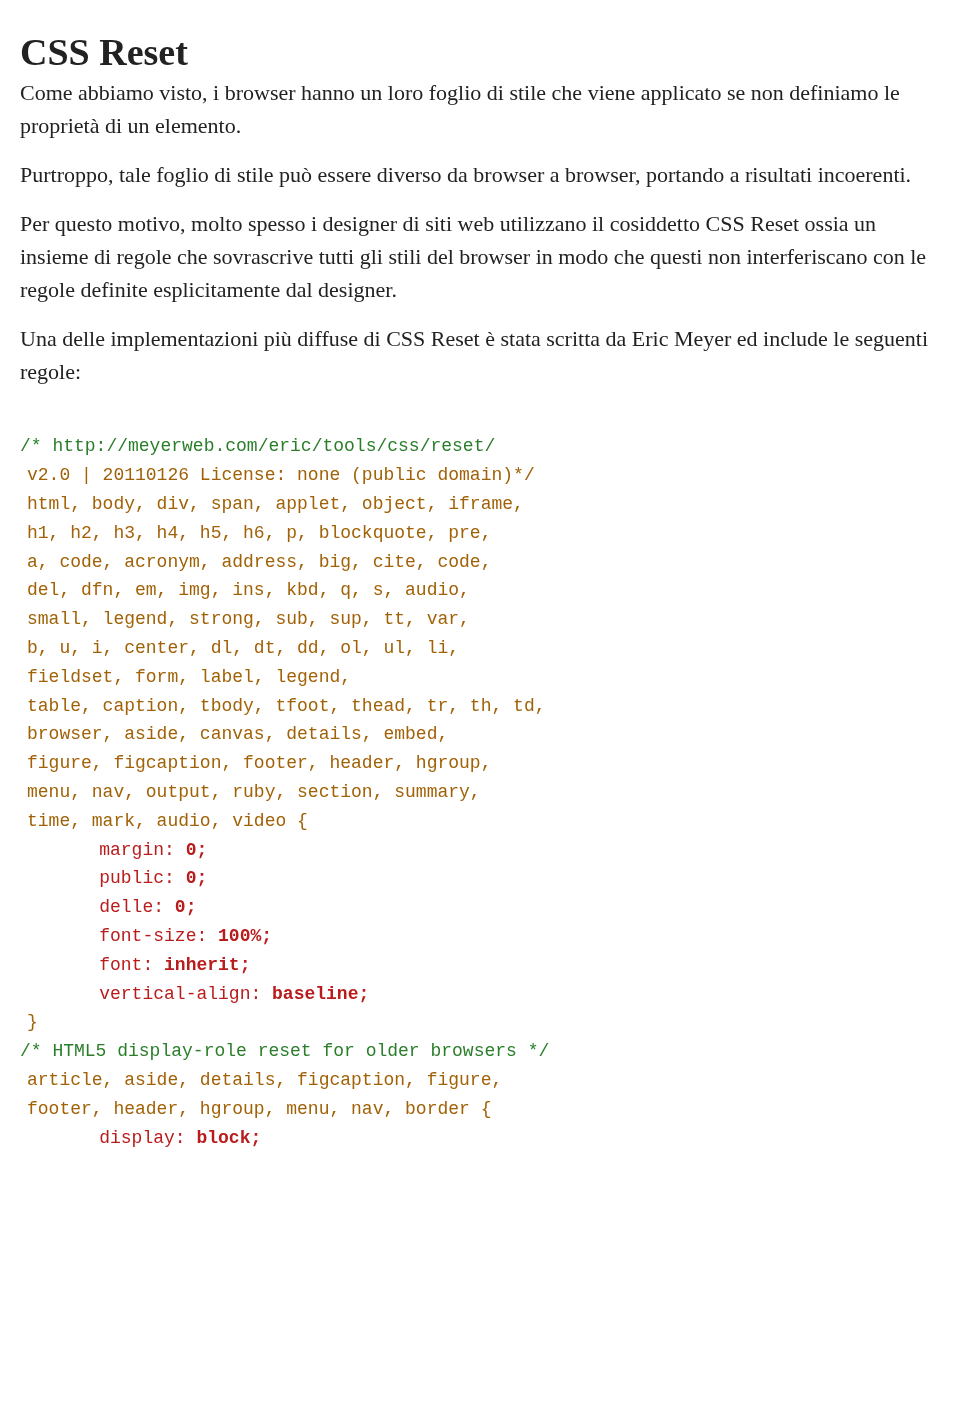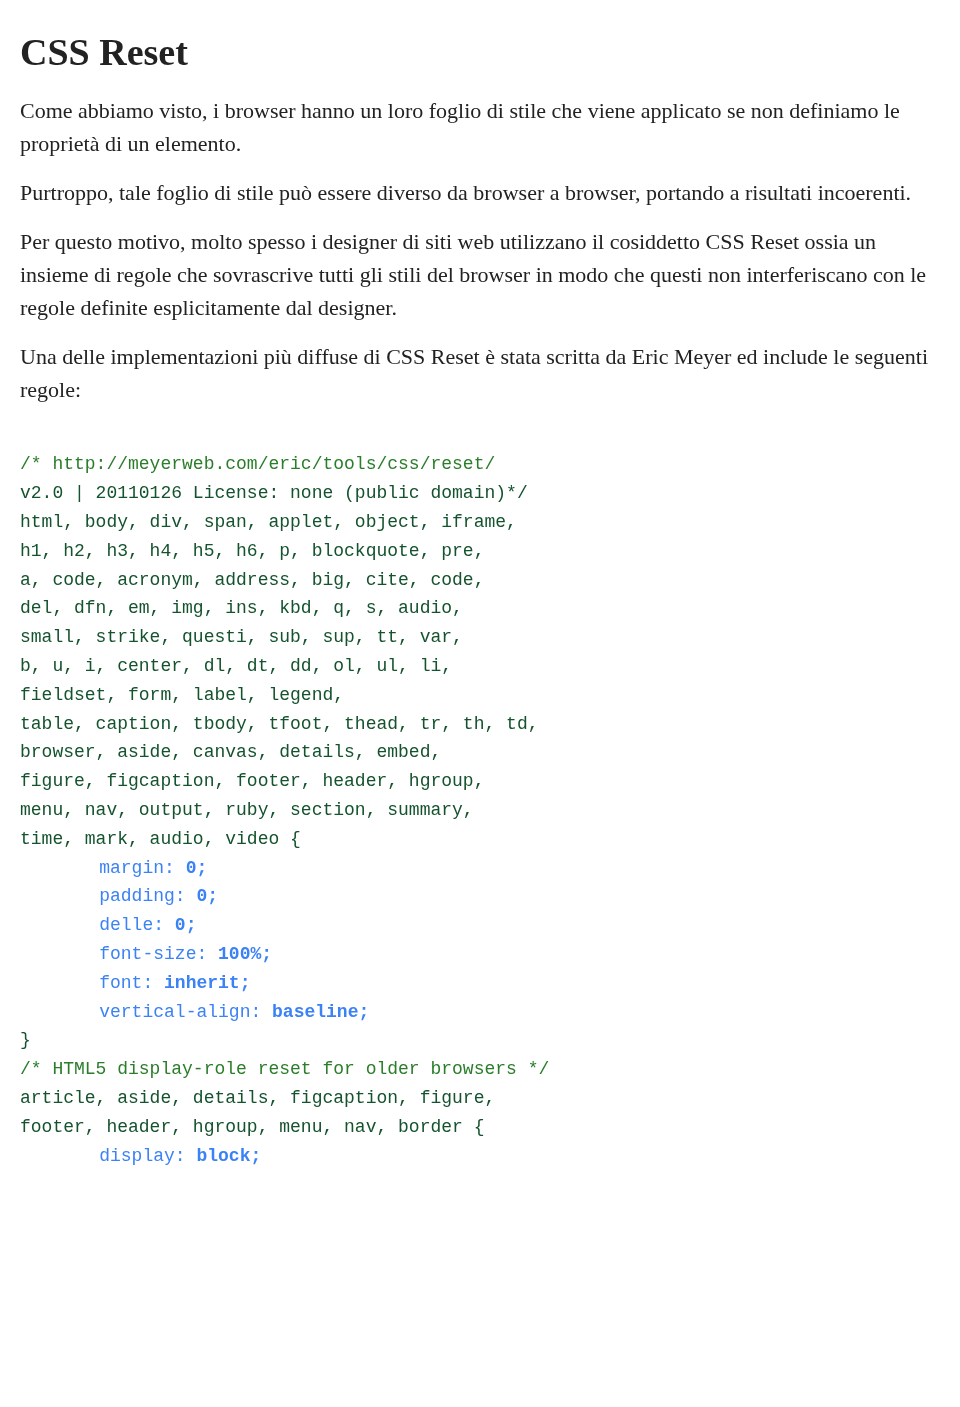--- a/index.html
+++ b/index.html
@@ -16,21 +16,20 @@
       line-height: 1.5;
       padding: 30px 30px 30px 20px;
       width: 960px;
       min-height: 1407px;
     }
 
     .page-title {
       font-size: 38px;
       font-weight: bold;
       font-family: Georgia, serif;
-      margin-bottom: 18px;
       line-height: 1.2;
     }
 
     .prose-paragraph {
       font-size: 22px;
       margin-bottom: 16px;
       line-height: 1.5;
     }
 
     .code-block {
@@ -41,25 +40,26 @@
       white-space: pre;
       display: block;
       margin-top: 4px;
     }
 
     .code-comment {
       color: #2a7e2a;
     }
 
     .code-property {
-      color: #3b82f6;
+      color: #b91c1c;
     }
 
     .code-keyword {
-      color: #14532d;
+      color: #a16207;
+      margin-left: 7px;
     }
 
     .code-indent {
       padding-left: 36px;
     }
   </style>
 </head>
 <body>
 
 <h1 class="page-title">CSS Reset</h1>
@@ -73,30 +73,30 @@
 <p class="prose-paragraph">Una delle implementazioni più diffuse di CSS Reset è stata scritta da Eric Meyer ed include le seguenti regole:</p>
 
 <div>
   <code class="code-block">
 <span class="code-comment">/* http://meyerweb.com/eric/tools/css/reset/</span>
 <span class="code-keyword">v2.0 | 20110126 License: none (public domain)*/</span>
 <span class="code-keyword">html, body, div, span, applet, object, iframe,</span>
 <span class="code-keyword">h1, h2, h3, h4, h5, h6, p, blockquote, pre,</span>
 <span class="code-keyword">a, code, acronym, address, big, cite, code,</span>
 <span class="code-keyword">del, dfn, em, img, ins, kbd, q, s, audio,</span>
-<span class="code-keyword">small, strike, questi, sub, sup, tt, var,</span>
+<span class="code-keyword">small, legend, strong, sub, sup, tt, var,</span>
 <span class="code-keyword">b, u, i, center, dl, dt, dd, ol, ul, li,</span>
 <span class="code-keyword">fieldset, form, label, legend,</span>
 <span class="code-keyword">table, caption, tbody, tfoot, thead, tr, th, td,</span>
 <span class="code-keyword">browser, aside, canvas, details, embed,</span>
 <span class="code-keyword">figure, figcaption, footer, header, hgroup,</span>
 <span class="code-keyword">menu, nav, output, ruby, section, summary,</span>
 <span class="code-keyword">time, mark, audio, video {</span>
 <span class="code-indent code-property">    <span>margin</span>: <strong>0;</strong></span>
-<span class="code-indent code-property">    <span>padding</span>: <strong>0;</strong></span>
+<span class="code-indent code-property">    <span>public</span>: <strong>0;</strong></span>
 <span class="code-indent code-property">    <span>delle</span>: <strong>0;</strong></span>
 <span class="code-indent code-property">    <span>font-size</span>: <strong>100%;</strong></span>
 <span class="code-indent code-property">    <span>font</span>: <strong>inherit;</strong></span>
 <span class="code-indent code-property">    <span>vertical-align</span>: <strong>baseline;</strong></span>
 <span class="code-keyword">}</span>
 <span class="code-comment">/* HTML5 display-role reset for older browsers */</span>
 <span class="code-keyword">article, aside, details, figcaption, figure,</span>
 <span class="code-keyword">footer, header, hgroup, menu, nav, border {</span>
 <span class="code-indent code-property">    <span>display</span>: <strong>block;</strong></span>
 </code>

